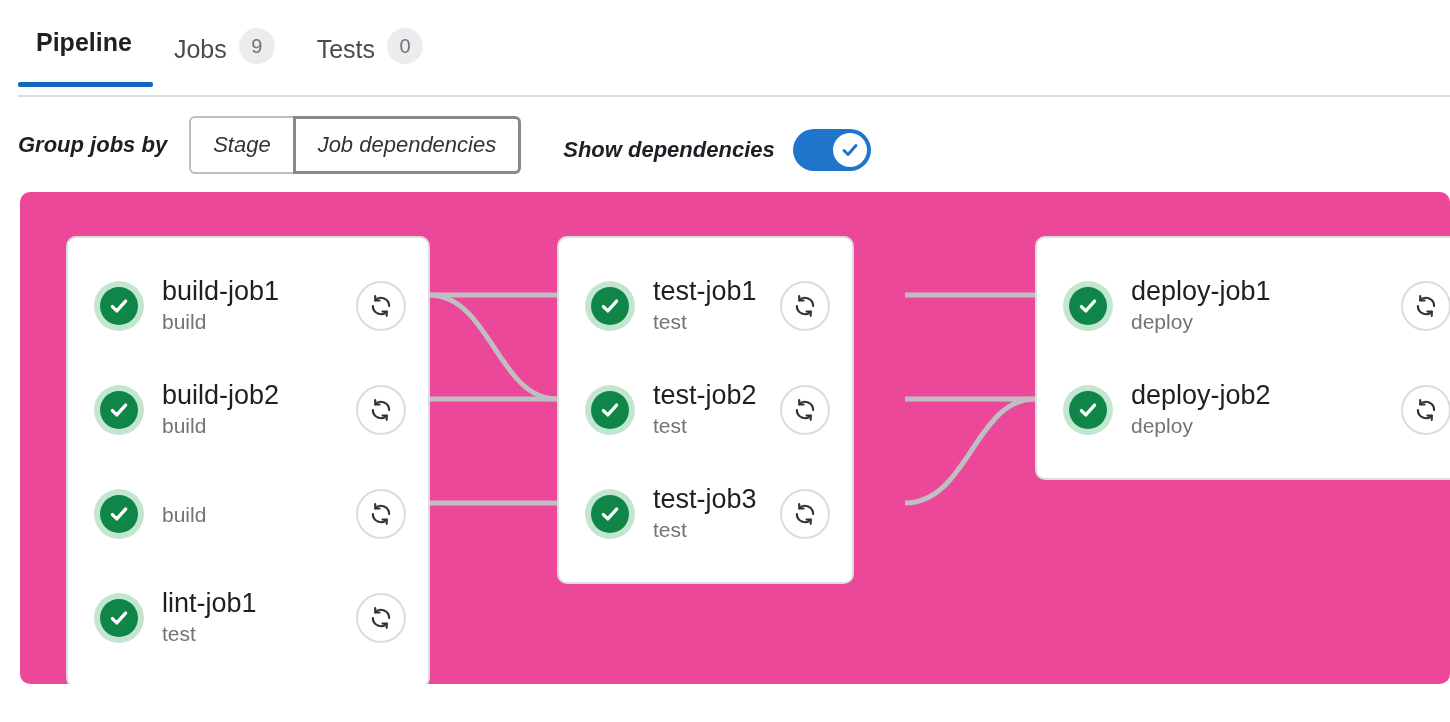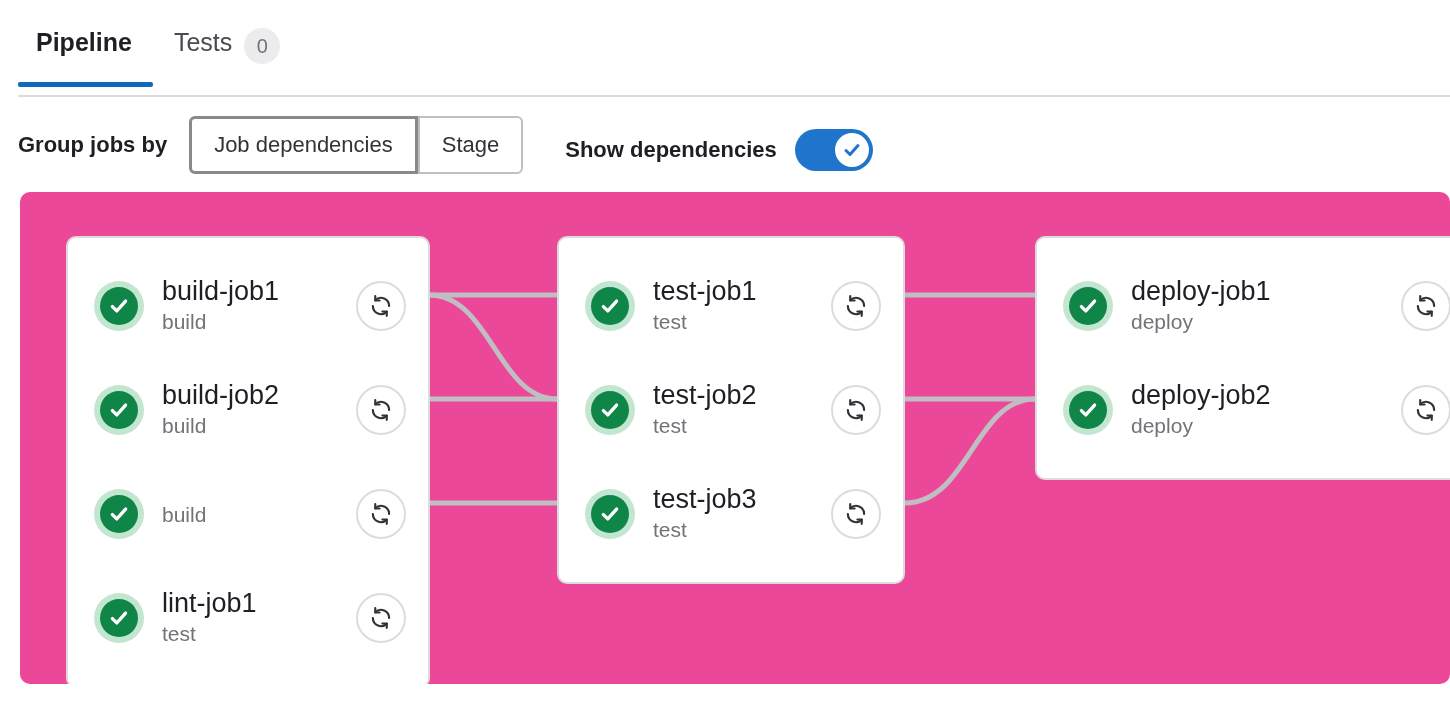--- a/index.html
+++ b/index.html
@@ -29,21 +29,21 @@
     position: absolute;
     left: 18px;
     right: 0;
     bottom: 0;
     height: 2px;
     background: #dcdcde;
   }
   .tab {
     position: relative;
     display: flex;
-    align-items: flex-start;
+    align-items: flex-end;
     gap: 12px;
     padding: 28px 21px 30px 21px;
     font-size: 25px;
     color: #4b4a50;
     cursor: pointer;
     z-index: 2;
   }
   .tab:first-child { padding-left: 18px; }
   .tab.active {
     color: #1f1e24;
@@ -75,20 +75,21 @@
   }
 
   
   .controls {
     display: flex;
     align-items: center;
     height: 95px;
     padding: 0 18px;
     box-sizing: border-box;
     gap: 22px;
+    font-style: italic;
   }
   .control-label {
     font-size: 22px;
     font-weight: bold;
     color: #1f1e24;
     white-space: nowrap;
   }
   .segmented {
     display: flex;
     align-items: stretch;
@@ -168,21 +169,21 @@
   }
   .col {
     position: absolute;
     background: #ffffff;
     border: 2px solid #dcdcde;
     border-radius: 10px;
     box-sizing: border-box;
     padding: 16px 0;
   }
   .col-build   { left: 46px;   top: 44px;  width: 364px; }
-  .col-test    { left: 537px;  top: 44px;  width: 348px; }
+  .col-test    { left: 537px;  top: 44px;  width: 297px; }
   .col-deploy  { left: 1015px; top: 44px;  width: 440px; }
 
   .job {
     display: flex;
     align-items: center;
     height: 104px;
     padding: 0 22px 0 26px;
     box-sizing: border-box;
     cursor: pointer;
   }
@@ -245,31 +246,35 @@
   .retry-btn svg { display: block; }
 </style>
 </head>
 <body>
 
 <div class="tabbar">
   <div class="tab active">
     <span>Pipeline</span>
   </div>
   <div class="tab">
+    <span>Jobs</span>
+    <span class="tab-badge">9</span>
+  </div>
+  <div class="tab">
     <span>Tests</span>
     <span class="tab-badge">0</span>
   </div>
 </div>
 
 <div class="controls">
   <span class="control-label">Group jobs by</span>
 
   <div class="segmented">
+    <div class="seg">Stage</div>
     <div class="seg selected">Job dependencies</div>
-    <div class="seg">Stage</div>
   </div>
 
   <div class="toggle-wrap">
     <span class="control-label">Show dependencies</span>
     <div class="toggle">
       <span class="knob">
         <svg width="20" height="20" viewBox="0 0 20 20">
           <path d="M4 10.5 L8 14.5 L16 5.5" fill="none" stroke="#1f75cb" stroke-width="3" stroke-linecap="round" stroke-linejoin="round"></path>
         </svg>
       </span>

